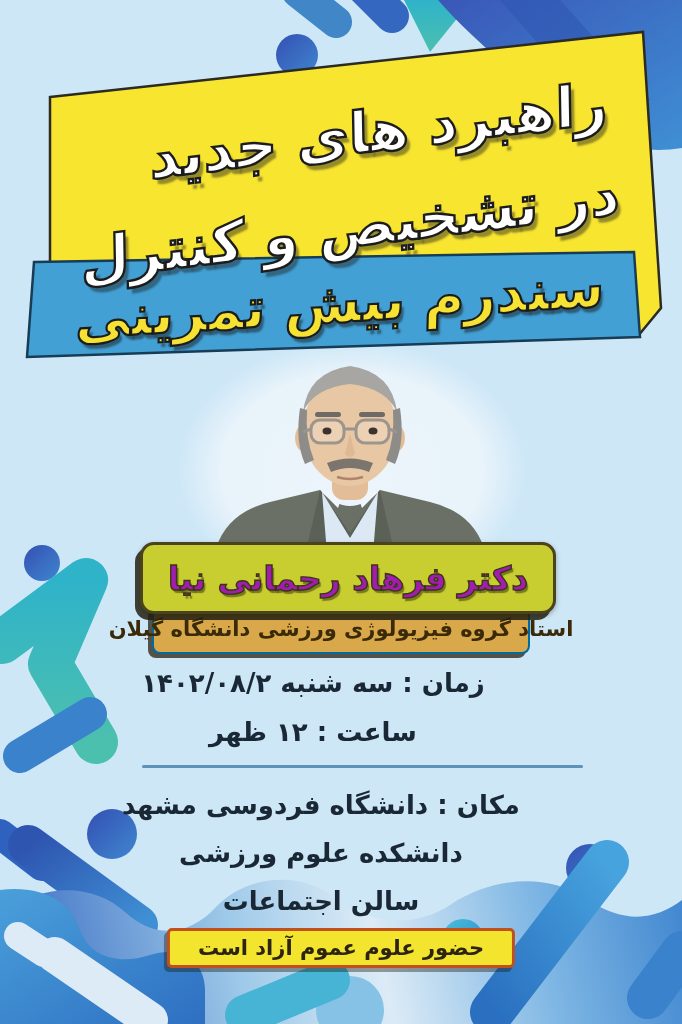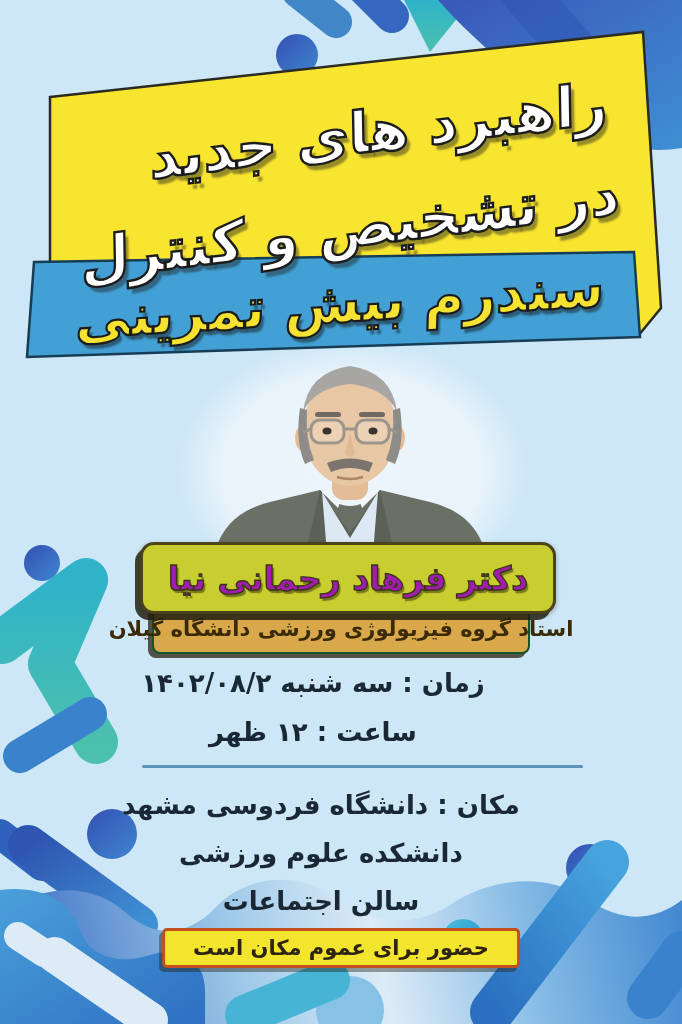--- a/index.html
+++ b/index.html
@@ -28,21 +28,21 @@
   .portrait{position:absolute;left:200px;top:350px;width:300px;height:240px;z-index:2;}
 
   
   .name-badge{position:absolute;left:140px;top:542px;width:410px;height:66px;z-index:6;
       background:#c8ce2f;border:3px solid #4a431c;border-radius:14px;
       box-shadow:-5px 6px 0 rgba(35,32,18,.85), 0 2px 5px rgba(0,0,0,.3);
       display:flex;justify-content:center;align-items:center;}
   .name-badge span{font-size:33px;font-weight:bold;color:#a21caf;white-space:nowrap;
       -webkit-text-stroke:1.4px #3a3516;text-shadow:2px 3px 1px rgba(40,35,15,.5);}
   .affil-badge{position:absolute;left:152px;top:604px;width:374px;height:46px;z-index:5;
-      background:#d8a84a;border:2px solid #14532d;border-radius:8px;
+      background:#d8a84a;border:2px solid #0369a1;border-radius:8px;
       box-shadow:-4px 4px 0 rgba(40,32,14,.75);
       display:flex;justify-content:center;align-items:center;}
   .affil-badge span{font-size:21px;font-weight:bold;color:#3a2a08;white-space:nowrap;}
 
   
   .schedule{position:absolute;left:0;right:0;top:668px;z-index:3;text-align:center;
       transform:translateX(-28px);color:#1a2836;}
   .schedule .line{font-size:26px;font-weight:bold;margin:0 0 19px 0;}
   .divider{position:absolute;left:142px;top:765px;width:441px;height:3px;z-index:3;
       background:#5e92b8;border-radius:2px;}
@@ -209,16 +209,16 @@
 
   <div class="divider"></div>
 
   <div class="venue">
     <p class="line">مکان : دانشگاه فردوسی مشهد</p>
     <p class="line">دانشکده علوم ورزشی</p>
     <p class="line">سالن اجتماعات</p>
   </div>
 
   <div class="admission">
-    <span>حضور برای عموم مکان است</span>
+    <span>حضور علوم عموم آزاد است</span>
   </div>
 
 </div>
 
 </body></html>

